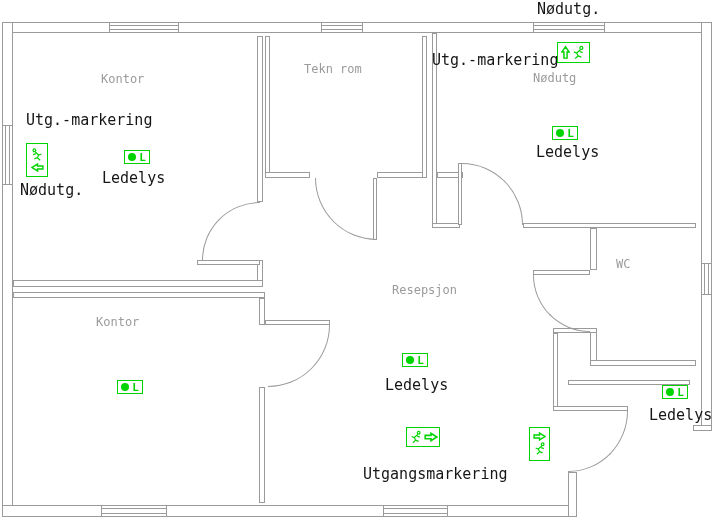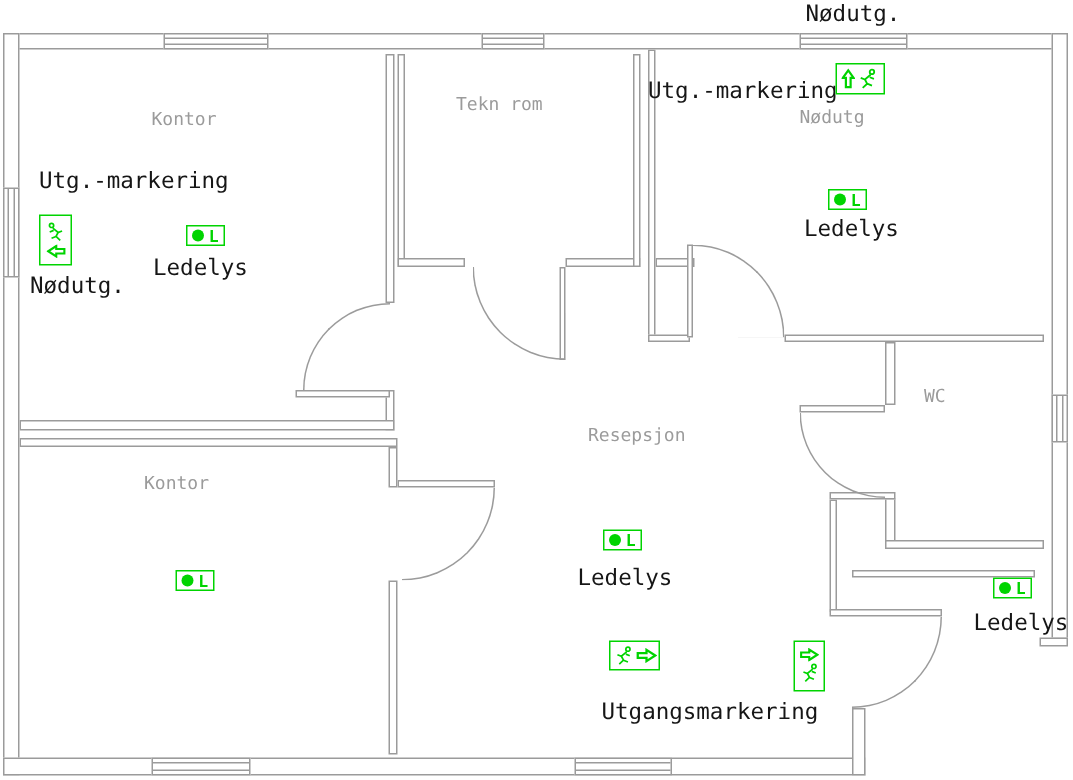--- a/index.html
+++ b/index.html
@@ -90,21 +90,21 @@
   <div class="roomlbl" style="left:616px;top:257px">WC</div>
   <div class="roomlbl" style="left:96px;top:315px">Kontor</div>
 
   <div class="blk" style="left:537px;top:0px">Nødutg.</div>
   <div class="blk" style="left:432px;top:51px">Utg.-markering</div>
   <div class="blk" style="left:536px;top:143px">Ledelys</div>
   <div class="blk" style="left:26px;top:111px">Utg.-markering</div>
   <div class="blk" style="left:20px;top:181px">Nødutg.</div>
   <div class="blk" style="left:102px;top:169px">Ledelys</div>
   <div class="blk" style="left:385px;top:376px">Ledelys</div>
-  <div class="blk" style="left:401px;top:465px">Utgangsmarkering</div>
+  <div class="blk" style="left:363px;top:465px">Utgangsmarkering</div>
   <div class="blk" style="left:649px;top:406px">Ledelys</div>
 
   <div class="sym col" style="left:26px;top:143px;width:22px;height:34px">
     <svg class="g flip" width="14" height="14" viewBox="0 0 16 16">
       <circle cx="11" cy="2.6" r="1.6"></circle>
         <path d="M10 4.6 L6 8 L3 6.8 M6 8 L7.6 11 L4.4 14 M7.6 11 L11 12.4 M9.4 6.4 L12.4 7.6"></path>
     </svg>
     <svg class="g flip" width="13" height="9" viewBox="0 0 12 8">
       <path d="M1 2.6 H6 V0.8 L11 4 L6 7.2 V5.4 H1 Z"></path>
     </svg>

